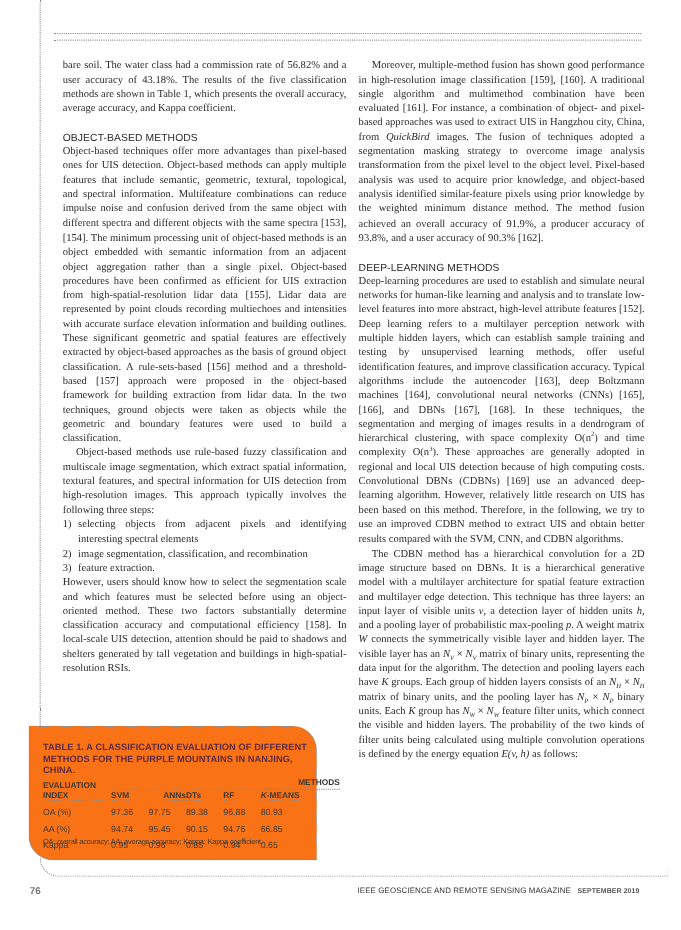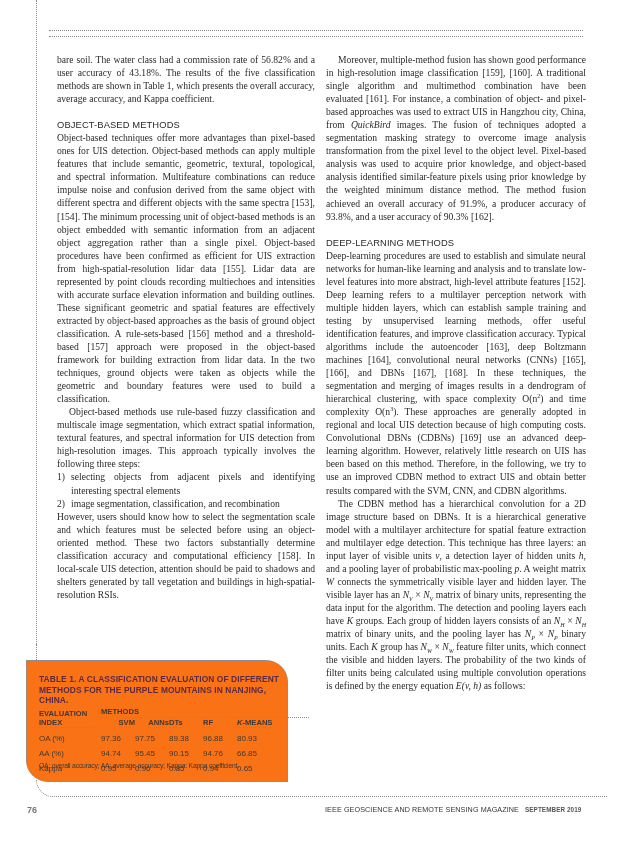--- a/index.html
+++ b/index.html
@@ -24,21 +24,21 @@
 
     .table-box {
       position: absolute; left: 26px; top: 660px; width: 260px; height: 120px;
       background: #f97316; border: 1px dotted #8a8a8a; border-radius: 0 22px 0 22px;
       font-family: "Liberation Sans", "DejaVu Sans", sans-serif; color: #3a3a3a;
     }
     .table-box .caption { position: absolute; left: 12px; top: 13px; font-size: 8.4px; font-weight: bold; line-height: 10.5px; color: #5a2a46; letter-spacing: 0.1px; }
     .tbl { position: absolute; left: 12px; top: 46px; width: 270px; font-size: 8px; border-collapse: collapse; }
     .tbl td, .tbl th { padding: 0; text-align: left; font-weight: normal; vertical-align: bottom; }
     .tbl .hdr { font-weight: bold; font-size: 7.6px; }
-    .tbl .methods-head { text-align: left; border-bottom: 1px dotted #8a8a8a; padding-bottom: 1px; }
+    .tbl .methods-head { text-align: right; border-bottom: 1px dotted #8a8a8a; padding-bottom: 1px; }
     .tbl .ul { display: inline-block; border-bottom: 1px dotted #8a8a8a; }
     .tbl tr.data td { height: 15px; }
     .tbl .kmeans-k { font-style: italic; }
     .table-box .footnote { position: absolute; left: 12px; top: 101px; font-size: 6.8px; letter-spacing: -0.2px; }
 
     .table-tail { position: absolute; left: 36px; top: 780px; width: 570px; height: 16px; border-bottom: 1px dotted #8a8a8a; border-left: 1px dotted #8a8a8a; border-radius: 0 0 0 40px; }
     .vconn { position: absolute; left: 36px; top: 644px; height: 16px; border-left: 1px dotted #8a8a8a; }
 
     .footer-num { position: absolute; left: 27px; top: 805px; font-family: "Liberation Sans", "DejaVu Sans", sans-serif; font-size: 9px; font-weight: bold; color: #777; }
     .footer-right { position: absolute; left: 325px; top: 805px; font-family: "Liberation Sans", "DejaVu Sans", sans-serif; font-size: 7.2px; color: #333; letter-spacing: 0.1px; }
@@ -52,20 +52,21 @@
 <div class="hrule-top2"></div>
 
 <div class="col col-left">
   <p>bare soil. The water class had a commission rate of 56.82% and a user accuracy of 43.18%. The results of the five classification methods are shown in Table 1, which presents the overall accuracy, average accuracy, and Kappa coefficient.</p>
   <div class="sec">OBJECT-BASED METHODS</div>
   <p>Object-based techniques offer more advantages than pixel-based ones for UIS detection. Object-based methods can apply multiple features that include semantic, geometric, textural, topological, and spectral information. Multifeature combinations can reduce impulse noise and confusion derived from the same object with different spectra and different objects with the same spectra [153], [154]. The minimum processing unit of object-based methods is an object embedded with semantic information from an adjacent object aggregation rather than a single pixel. Object-based procedures have been confirmed as efficient for UIS extraction from high-spatial-resolution lidar data [155]. Lidar data are represented by point clouds recording multiechoes and intensities with accurate surface elevation information and building outlines. These significant geometric and spatial features are effectively extracted by object-based approaches as the basis of ground object classification. A rule-sets-based [156] method and a threshold-based [157] approach were proposed in the object-based framework for building extraction from lidar data. In the two techniques, ground objects were taken as objects while the geometric and boundary features were used to build a classification.</p>
   <p class="indent">Object-based methods use rule-based fuzzy classification and multiscale image segmentation, which extract spatial information, textural features, and spectral information for UIS detection from high-resolution images. This approach typically involves the following three steps:</p>
   <ol>
     <li><span class="num">1)</span><span>selecting objects from adjacent pixels and identifying interesting spectral elements</span></li>
     <li><span class="num">2)</span><span>image segmentation, classification, and recombination</span></li>
+    <li><span class="num">3)</span><span>feature extraction.</span></li>
   </ol>
   <p>However, users should know how to select the segmentation scale and which features must be selected before using an object-oriented method. These two factors substantially determine classification accuracy and computational efficiency [158]. In local-scale UIS detection, attention should be paid to shadows and shelters generated by tall vegetation and buildings in high-spatial-resolution RSIs.</p>
 </div>
 
 <div class="col col-right">
   <p class="indent"><span>Moreover, multiple-method fusion has shown good performance in high-resolution image classification [159], [160]. A traditional single algorithm and multimethod combination have been evaluated [161]. For instance, a combination of object- and pixel-based approaches was used to extract UIS in Hangzhou city, China, from </span><span class="it">QuickBird</span><span> images. The fusion of techniques adopted a segmentation masking strategy to overcome image analysis transformation from the pixel level to the object level. Pixel-based analysis was used to acquire prior knowledge, and object-based analysis identified similar-feature pixels using prior knowledge by the weighted minimum distance method. The method fusion achieved an overall accuracy of 91.9%, a producer accuracy of 93.8%, and a user accuracy of 90.3% [162].</span></p>
   <div class="sec">DEEP-LEARNING METHODS</div>
   <p><span>Deep-learning procedures are used to establish and simulate neural networks for human-like learning and analysis and to translate low-level features into more abstract, high-level attribute features [152]. Deep learning refers to a multilayer perception network with multiple hidden layers, which can establish sample training and testing by unsupervised learning methods, offer useful identification features, and improve classification accuracy. Typical algorithms include the autoencoder [163], deep Boltzmann machines [164], convolutional neural networks (CNNs) [165], [166], and DBNs [167], [168]. In these techniques, the segmentation and merging of images results in a dendrogram of hierarchical clustering, with space complexity O(n</span><sup>2</sup><span>) and time complexity O(n</span><sup>3</sup><span>). These approaches are generally adopted in regional and local UIS detection because of high computing costs. Convolutional DBNs (CDBNs) [169] use an advanced deep-learning algorithm. However, relatively little research on UIS has been based on this method. Therefore, in the following, we try to use an improved CDBN method to extract UIS and obtain better results compared with the SVM, CNN, and CDBN algorithms.</span></p>
   <p class="indent"><span>The CDBN method has a hierarchical convolution for a 2D image structure based on DBNs. It is a hierarchical generative model with a multilayer architecture for spatial feature extraction and multilayer edge detection. This technique has three layers: an input layer of visible units </span><span class="it">v</span><span>, a detection layer of hidden units </span><span class="it">h</span><span>, and a pooling layer of probabilistic max-pooling </span><span class="it">p</span><span>. A weight matrix </span><span class="it">W</span><span> connects the symmetrically visible layer and hidden layer. The visible layer has an </span><span class="it">N</span><sub class="it">V</sub><span> × </span><span class="it">N</span><sub class="it">V</sub><span> matrix of binary units, representing the data input for the algorithm. The detection and pooling layers each have </span><span class="it">K</span><span> groups. Each group of hidden layers consists of an </span><span class="it">N</span><sub class="it">H</sub><span> × </span><span class="it">N</span><sub class="it">H</sub><span> matrix of binary units, and the pooling layer has </span><span class="it">N</span><sub class="it">P</sub><span> × </span><span class="it">N</span><sub class="it">P</sub><span> binary units. Each </span><span class="it">K</span><span> group has </span><span class="it">N</span><sub class="it">W</sub><span> × </span><span class="it">N</span><sub class="it">W</sub><span> feature filter units, which connect the visible and hidden layers. The probability of the two kinds of filter units being calculated using multiple convolution operations is defined by the energy equation </span><span class="it">E(v, h)</span><span> as follows:</span></p>
 </div>
@@ -75,21 +76,21 @@
 <div class="table-box">
   <div class="caption">TABLE 1. A CLASSIFICATION EVALUATION OF DIFFERENT METHODS FOR THE PURPLE MOUNTAINS IN NANJING, CHINA.</div>
   <table class="tbl">
     <tbody>
         <tr>
       <td class="hdr" style="width:62px;">EVALUATION</td>
       <td class="hdr methods-head" colspan="5">METHODS</td>
     </tr>
     <tr>
       <td class="hdr"><span class="ul" style="width:55px;">INDEX</span></td>
-      <td class="hdr" style="width:34px;text-align:right;"><span class="ul">SVM</span></td>
+      <td class="hdr" style="width:34px;"><span class="ul">SVM</span></td>
       <td class="hdr" style="width:34px;text-align:right;"><span class="ul">ANNs</span></td>
       <td class="hdr" style="width:34px;"><span class="ul">DTs</span></td>
       <td class="hdr" style="width:34px;"><span class="ul">RF</span></td>
       <td class="hdr"><span class="ul"><span class="kmeans-k">K</span><span>-MEANS</span></span></td>
     </tr>
     <tr class="data">
       <td>OA (%)</td>
       <td>97.36</td>
       <td>97.75</td>
       <td>89.38</td>

